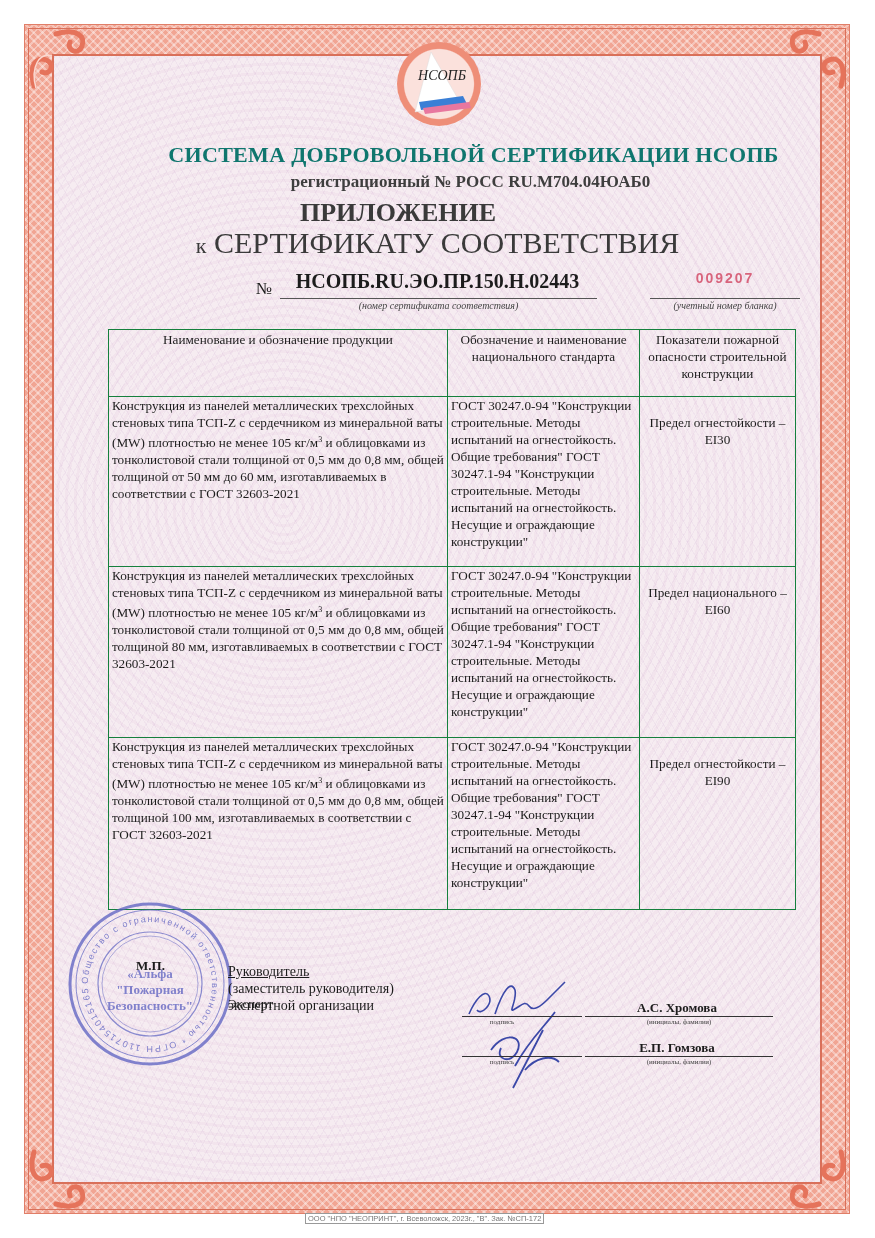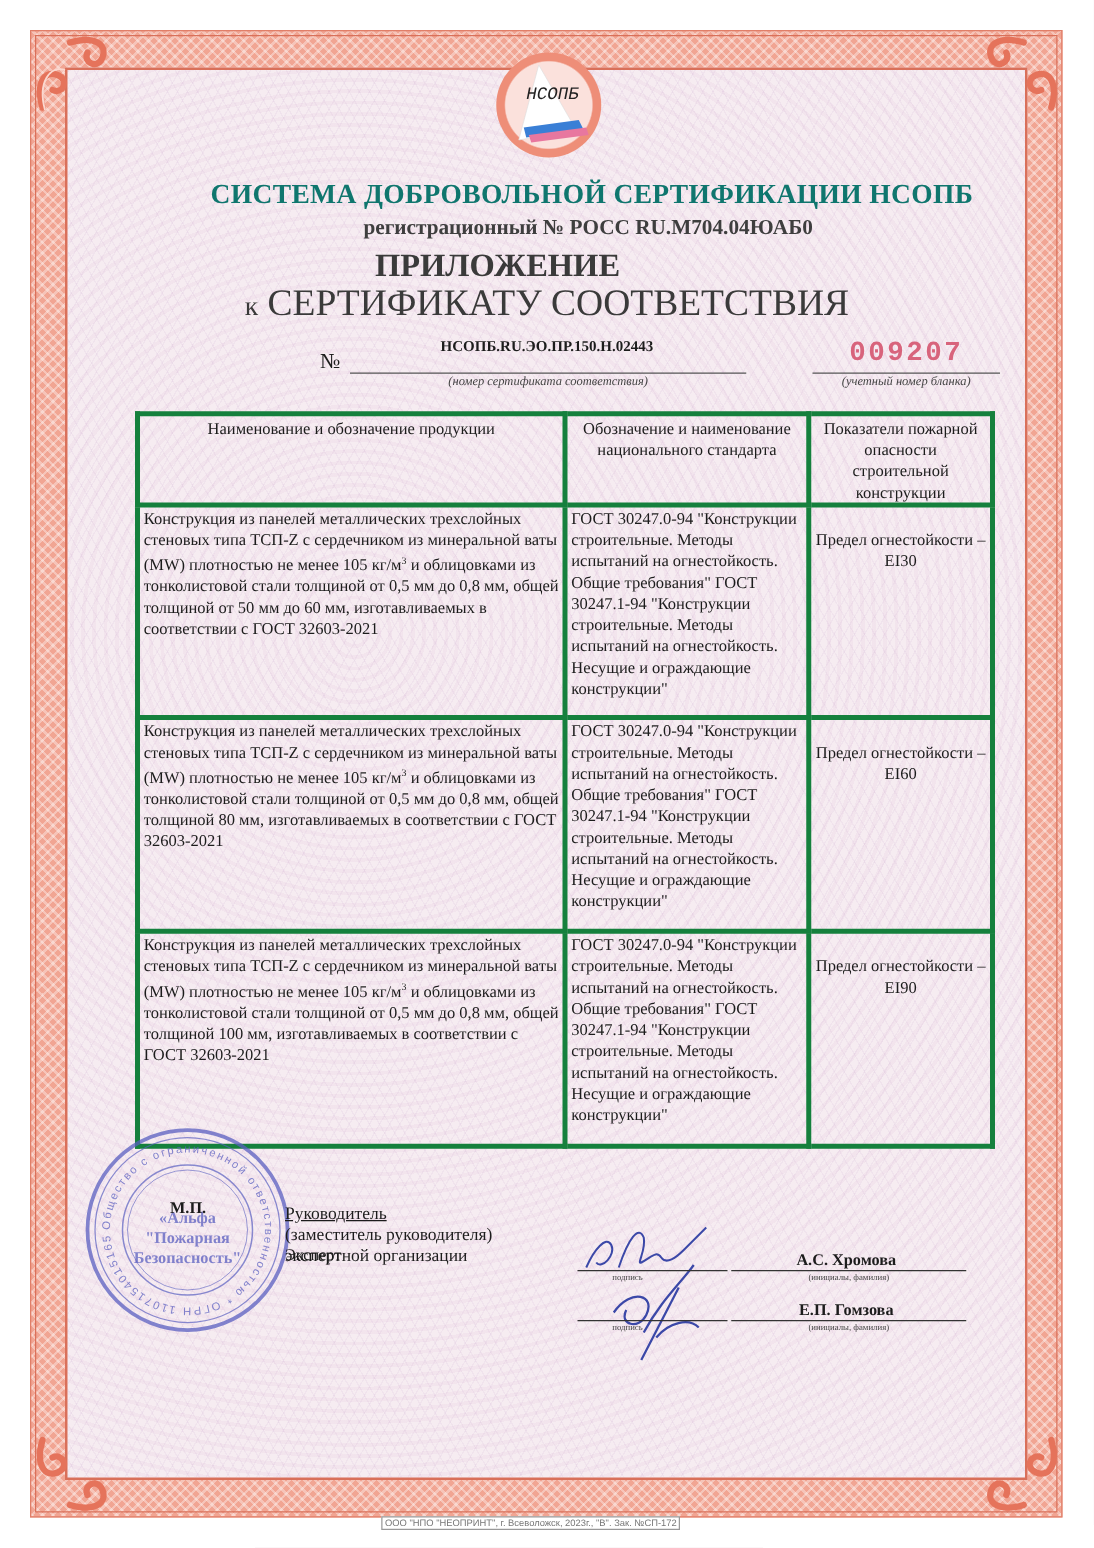--- a/index.html
+++ b/index.html
@@ -38,21 +38,21 @@
 
   .logo {
     position: absolute; left: 385px; top: 38px; width: 110px; height: 90px;
   }
   .logo-disc {
     position: absolute; left: 12px; top: 4px; width: 84px; height: 84px; border-radius: 50%;
     background: radial-gradient(circle, #fbe1dc 0 58%, #ee8e78 60% 100%);
   }
   .logo-text {
     position: absolute; left: 22px; top: 30px; width: 70px; text-align: center;
-    font-style: italic; font-size: 14px; color: #222; font-family: Liberation Mono, monospace;
+    font-style: italic; font-size: 14px; color: #222; font-family: Liberation Serif, serif;
   }
 
   .title1 {
     position: absolute; left: 0; width: 875px; top: 142px; text-align: center;
     font-size: 22px; font-weight: bold; color: #0f766e; letter-spacing: 0.3px; padding-left: 36px;
   }
   .title2 {
     position: absolute; left: 0; width: 875px; top: 172px; text-align: center;
     font-size: 17px; font-weight: bold; color: #3e3e3e; padding-left: 33px;
   }
@@ -62,45 +62,45 @@
   }
   .title4 {
     position: absolute; left: 0; width: 875px; top: 226px; text-align: center;
     font-size: 30px; font-weight: normal; color: #3a3a3a;
   }
   .title4 .small-k { font-size: 22px; }
 
   .num-sign { position: absolute; left: 256px; top: 279px; font-size: 17px; }
   .cert-num {
     position: absolute; left: 280px; top: 270px; width: 315px; text-align: center;
-    font-size: 12px; font-weight: bold;
+    font-size: 20px; font-weight: bold;
   }
   .cert-line { position: absolute; left: 280px; top: 298px; width: 317px; border-top: 1px solid #555; }
   .cert-caption {
     position: absolute; left: 280px; top: 300px; width: 317px; text-align: center;
     font-style: italic; font-size: 10px; color: #444;
   }
   .blank-num {
     position: absolute; left: 650px; top: 270px; width: 150px; text-align: center;
-    font-family: Liberation Mono, monospace;
-    font-size: 22px; font-weight: bold; color: #d8647c; letter-spacing: 2px;
+    font-family: Liberation Sans, sans-serif;
+    font-size: 14px; font-weight: bold; color: #d8647c; letter-spacing: 2px;
   }
   .blank-line { position: absolute; left: 650px; top: 298px; width: 150px; border-top: 1px solid #555; }
   .blank-caption {
     position: absolute; left: 650px; top: 300px; width: 150px; text-align: center;
     font-style: italic; font-size: 10px; color: #444;
   }
 
   table.cert {
     position: absolute; left: 108px; top: 329px; width: 688px;
     border-collapse: collapse; font-size: 13.2px; line-height: 17px;
     font-family: "Liberation Serif", serif;
   }
   table.cert th, table.cert td {
-    border: 4px solid #15803d; vertical-align: top; padding: 0 3px;
+    border: 1px solid #15803d; vertical-align: top; padding: 0 3px;
   }
   table.cert th { font-weight: normal; text-align: center; padding-top: 1px; }
   table.cert td.c1 { width: 332px; }
   table.cert td.c2 { width: 185px; }
   table.cert td.c3 { text-align: center; padding-top: 17px; }
   table.cert tr.head { height: 67px; }
   table.cert tr.row1 { height: 170px; }
   table.cert tr.row2 { height: 171px; }
   table.cert tr.row3 { height: 172px; }
 
@@ -188,21 +188,21 @@
     <th>Показатели пожарной опасности строительной конструкции</th>
   </tr>
   <tr class="row1">
     <td class="c1"><span>Конструкция из панелей металлических трехслойных стеновых типа ТСП-Z с сердечником из минеральной ваты (MW) плотностью не менее 105 кг/м</span><sup style="font-size:8px">3</sup><span> и облицовками из тонколистовой стали толщиной от 0,5 мм до 0,8 мм, общей толщиной от 50 мм до 60 мм, изготавливаемых в соответствии с ГОСТ 32603-2021</span></td>
     <td class="c2">ГОСТ 30247.0-94 "Конструкции строительные. Методы испытаний на огнестойкость. Общие требования" ГОСТ 30247.1-94 "Конструкции строительные. Методы испытаний на огнестойкость. Несущие и ограждающие конструкции"</td>
     <td class="c3">Предел огнестойкости – EI30</td>
   </tr>
   <tr class="row2">
     <td class="c1"><span>Конструкция из панелей металлических трехслойных стеновых типа ТСП-Z с сердечником из минеральной ваты (MW) плотностью не менее 105 кг/м</span><sup style="font-size:8px">3</sup><span> и облицовками из тонколистовой стали толщиной от 0,5 мм до 0,8 мм, общей толщиной 80 мм, изготавливаемых в соответствии с ГОСТ 32603-2021</span></td>
     <td class="c2">ГОСТ 30247.0-94 "Конструкции строительные. Методы испытаний на огнестойкость. Общие требования" ГОСТ 30247.1-94 "Конструкции строительные. Методы испытаний на огнестойкость. Несущие и ограждающие конструкции"</td>
-    <td class="c3">Предел огнестойкости – EI60</td>
+    <td class="c3">Предел национального – EI60</td>
   </tr>
   <tr class="row3">
     <td class="c1"><span>Конструкция из панелей металлических трехслойных стеновых типа ТСП-Z с сердечником из минеральной ваты (MW) плотностью не менее 105 кг/м</span><sup style="font-size:8px">3</sup><span> и облицовками из тонколистовой стали толщиной от 0,5 мм до 0,8 мм, общей толщиной 100 мм, изготавливаемых в соответствии с ГОСТ 32603-2021</span></td>
     <td class="c2">ГОСТ 30247.0-94 "Конструкции строительные. Методы испытаний на огнестойкость. Общие требования" ГОСТ 30247.1-94 "Конструкции строительные. Методы испытаний на огнестойкость. Несущие и ограждающие конструкции"</td>
     <td class="c3">Предел огнестойкости – EI90</td>
   </tr>
 </tbody>
   </table>
 
 <div class="stamp">

